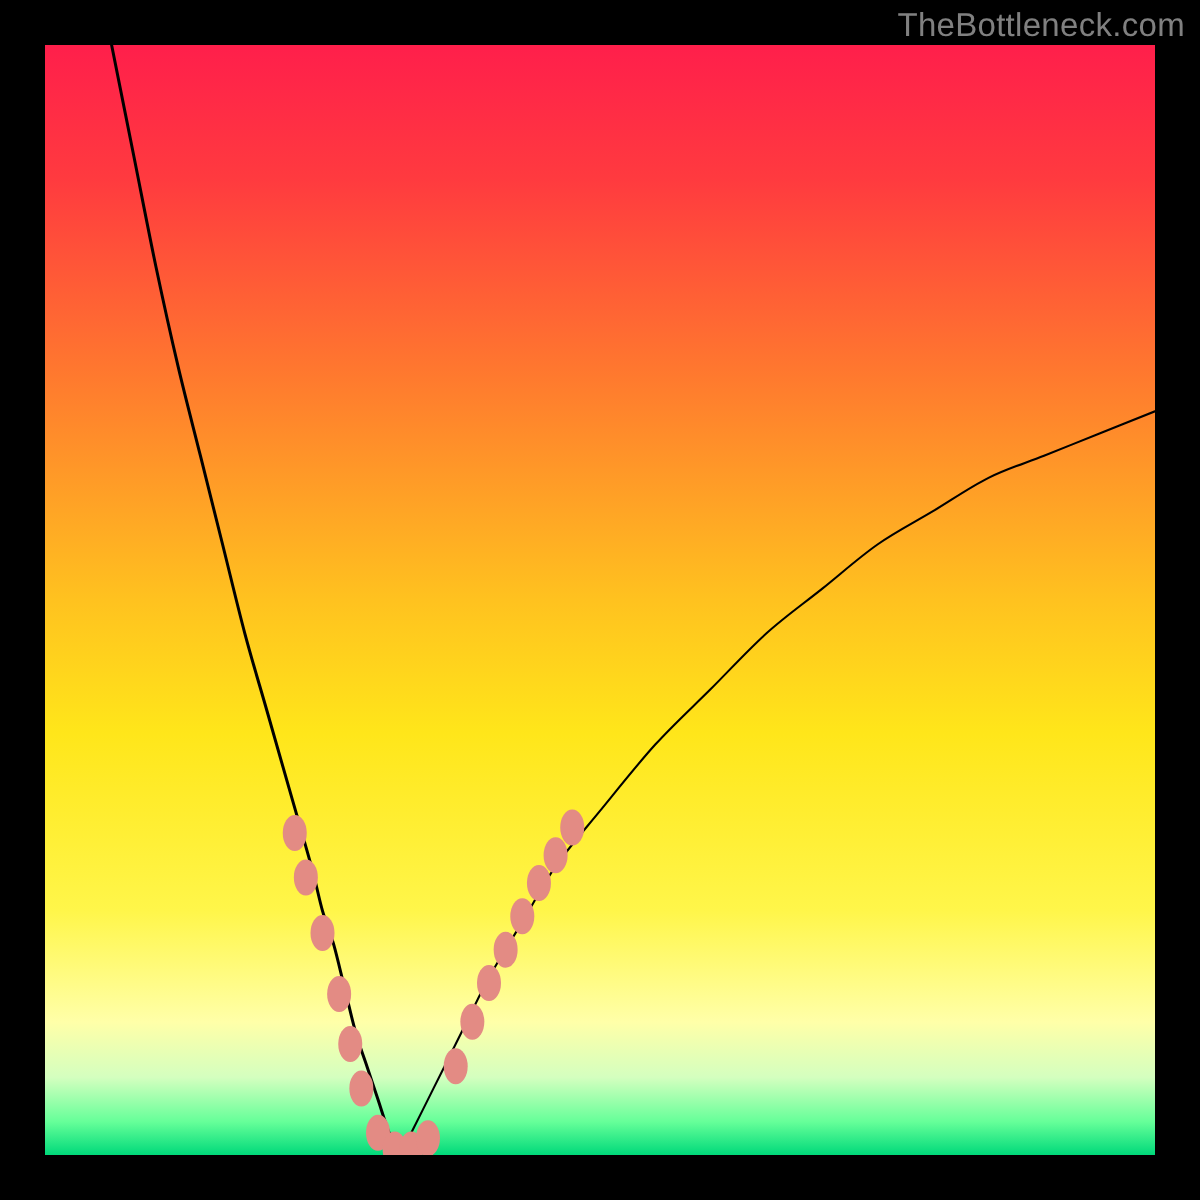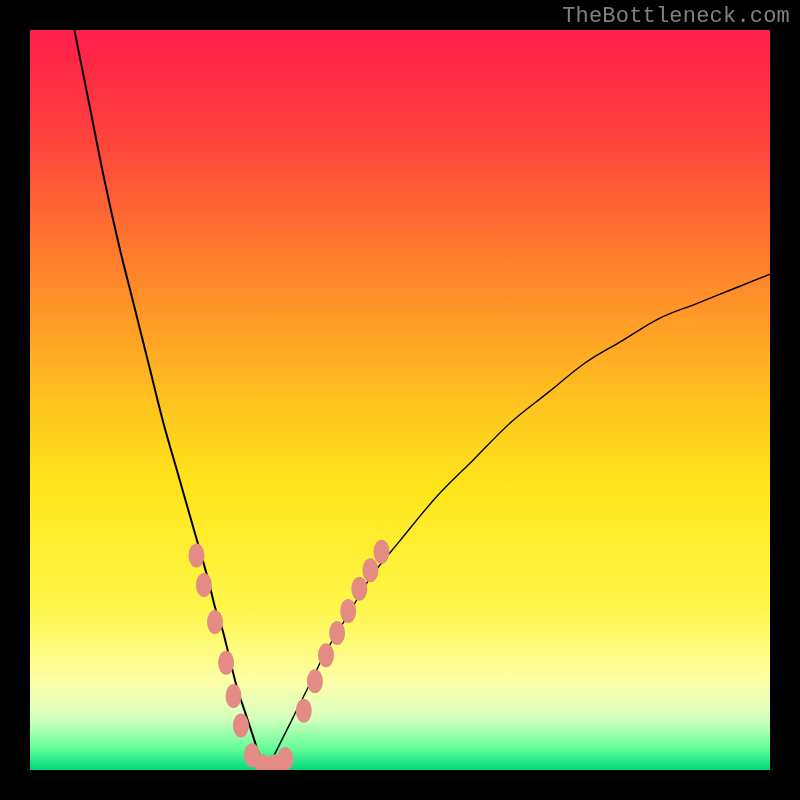--- a/index.html
+++ b/index.html
@@ -8,21 +8,21 @@
     position: relative;
     width: 800px;
     height: 800px;
     background: #000;
   }
   .watermark {
     position: absolute;
     top: 4px;
     right: 10px;
     color: #808080;
-    font-family: Liberation Mono, monospace;
+    font-family: Liberation Sans, sans-serif;
     font-size: 22px;
     font-weight: 500;
     letter-spacing: 0.2px;
     z-index: 50;
   }
   .plot-wrap {
     position: absolute;
     left: 30px;
     top: 30px;
     width: 740px;

